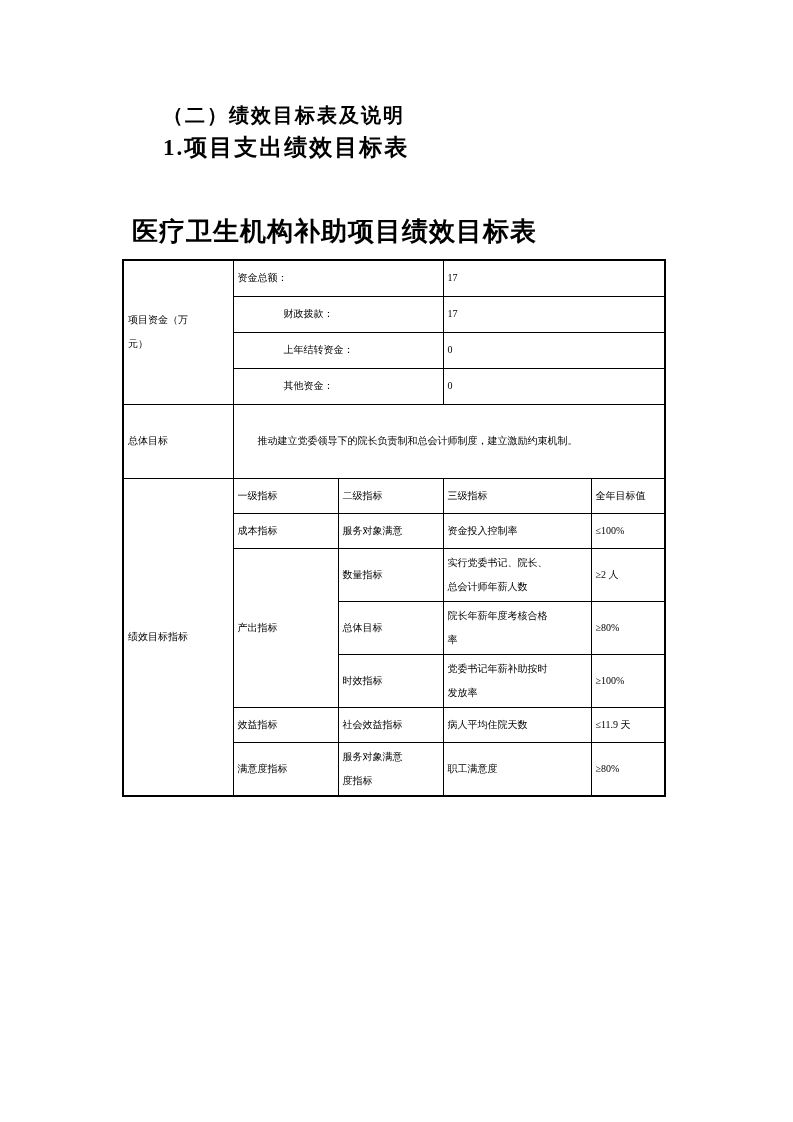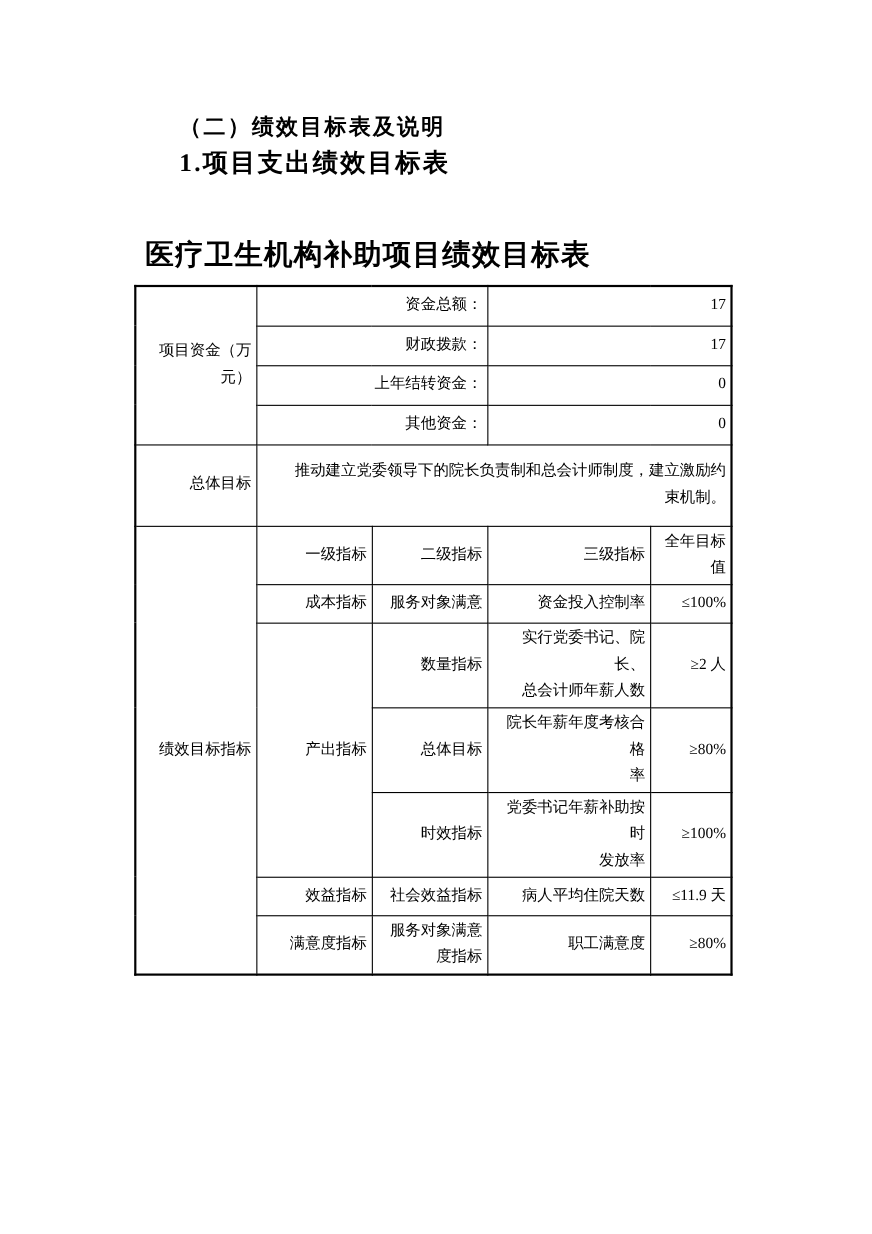--- a/index.html
+++ b/index.html
@@ -49,42 +49,42 @@
     position: absolute;
     left: 122px;
     top: 259px;
     width: 542px;
     border-collapse: collapse;
     table-layout: fixed;
     border: 2px solid #000;
   }
   table.perf-table td {
     border: 1px solid #000;
-    font-size: 14px;
+    font-size: 10px;
     line-height: 24px;
-    text-align: right;
+    text-align: left;
     vertical-align: middle;
     padding: 2px 4px;
     overflow: hidden;
   }
   .h36 { height: 36px; }
   .h74 { height: 74px; }
   .h35 { height: 35px; }
   .h50 { height: 50px; }
   .h47 { height: 47px; }
   .h46 { height: 46px; border-radius: 20px; }
   td.vlabel {
     white-space: pre-line;
   }
   td.flabel {
     text-align: left;
     padding-left: 6px;
   }
   td.flabel.indent {
-    padding-left: 34px;
+    padding-left: 50px;
   }
   td.fvalue {
     text-align: center;
     vertical-align: top;
     padding-top: 6px;
   }
   td.goal-label {
     vertical-align: bottom;
     padding-bottom: 10px;
   }

